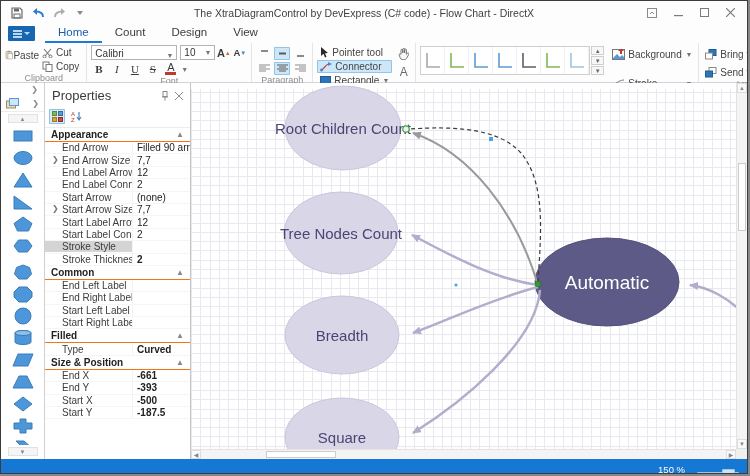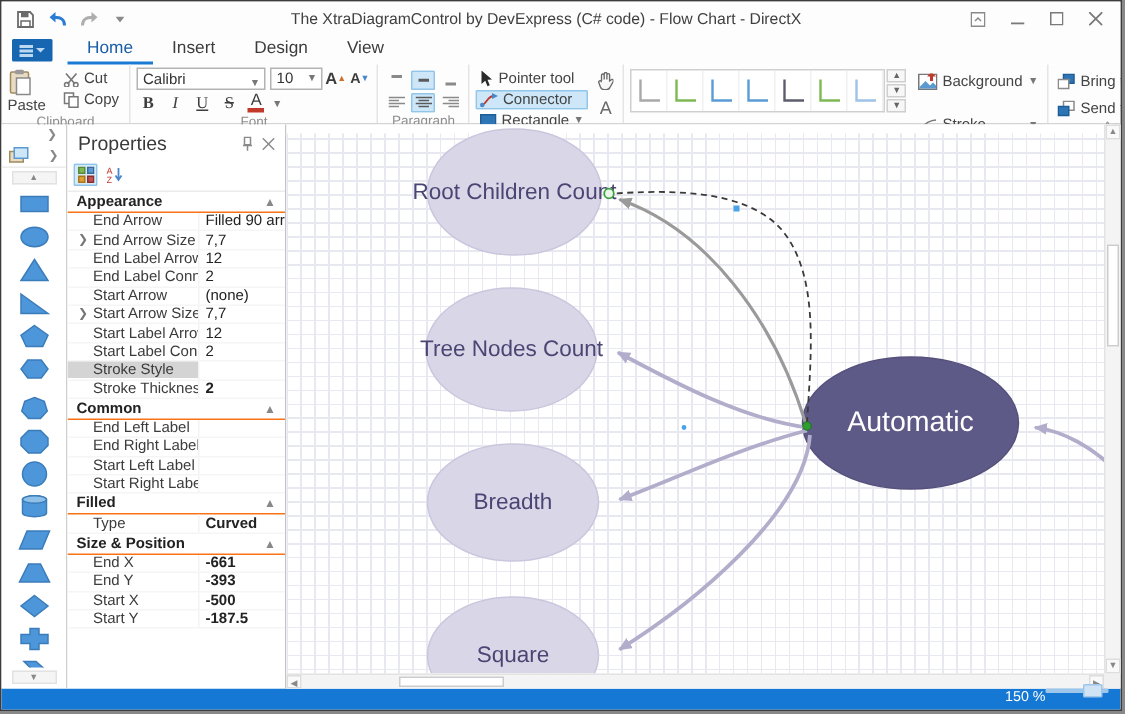--- a/index.html
+++ b/index.html
@@ -20,21 +20,21 @@
   .appbtn .bars { width:9px; height:8px; border-top:2px solid #bcd8f0; border-bottom:2px solid #bcd8f0; background:linear-gradient(#bcd8f0,#bcd8f0) center/9px 2px no-repeat; }
   .appbtn .car { width:0; height:0; border-left:3px solid transparent; border-right:3px solid transparent; border-top:3px solid #bcd8f0; }
   .tab { padding:2px 13px 3px; font-size:11.5px; color:#3c3c3c; border-bottom:2px solid transparent; }
   .tab.active { border-bottom-color:#1a7ad4; color:#1a5da8; }
 
   
   .ribbon { background:#fdfdfd; border-bottom:1px solid #d4d4d4; height:40px; display:flex; }
   .rgroup { display:flex; flex-direction:column; border-right:1px solid #e5e5e5; padding:2px 4px 0; }
   .rbody { flex:1; display:flex; align-items:flex-start; }
   .rlabel { text-align:center; font-size:9px; color:#8d8d8d; height:11px; line-height:10px; }
-  .bigbtn { display:flex; flex-direction:column; width:34px; padding-top:1px; }
+  .bigbtn { display:flex; align-items:center; width:34px; padding-top:1px; }
   .bigbtn .lbl { font-size:10px; color:#444; margin-top:1px; }
   .smallcol { display:flex; flex-direction:column; gap:1px; padding-top:1px; }
   .smallbtn { display:flex; align-items:center; gap:3px; height:13px; padding:0 3px; font-size:10px; color:#444; border-radius:1px; white-space:nowrap; }
   .smallbtn.sel { background:#cde7f8; box-shadow:inset 0 0 0 1px #92c6e8; }
   .combo { border:1px solid #b3b3b3; background:#fff; height:15px; display:flex; align-items:center; font-size:10px; padding-left:3px; color:#333; }
   .combo .car { margin-left:auto; padding:0 3px; color:#777; font-size:7px; }
   .fmtrow { display:flex; gap:1px; align-items:center; }
   .fbtn { width:15px; height:14px; display:flex; align-items:center; justify-content:center; font-size:11px; color:#3c3c3c; }
   .caret { font-size:7px; color:#777; }
   .parabtn { width:16px; height:13px; border-radius:1px; display:flex; align-items:center; justify-content:center; }
@@ -81,21 +81,21 @@
   .canvas-topband { position:absolute; left:0; top:0; right:0; height:6px; background:#fff; }
   .canvas svg { position:absolute; left:0; top:0; }
   .vscroll { position:absolute; right:0; top:0; width:11px; bottom:10px; background:#f4f4f4; border-left:1px solid #e3e3e3; }
   .vthumb { position:absolute; left:1px; right:1px; top:80px; height:68px; background:#fff; border:1px solid #cccccc; }
   .sarrow { position:absolute; background:#f9f9f9; border:1px solid #dddddd; display:flex; align-items:center; justify-content:center; font-size:6px; color:#888; }
   .hscroll { position:absolute; left:0; right:11px; bottom:0; height:10px; background:#f4f4f4; border-top:1px solid #e3e3e3; }
   .hthumb { position:absolute; top:1px; bottom:1px; left:75px; width:70px; background:#fff; border:1px solid #cccccc; }
   .scorner { position:absolute; right:0; bottom:0; width:11px; height:10px; background:#f0f0f0; }
 
   
-  .statusbar { height:16px; background:#1478d4; display:flex; align-items:flex-start; justify-content:flex-end; color:#fff; font-size:9.5px; padding-right:8px; gap:0; }
+  .statusbar { height:16px; background:#1478d4; display:flex; align-items:flex-end; justify-content:flex-end; color:#fff; font-size:9.5px; padding-right:8px; gap:12px; }
   .zoomslider { width:42px; height:3px; background:#9ec6ea; position:relative; border-radius:1px; }
   .zoomthumb { position:absolute; right:4px; top:-3px; width:13px; height:9px; background:#cfe3f5; border:1px solid #9ec6ea; border-radius:1px; }
 
   svg { display:block; }
 </style>
 </head>
 <body>
 
 <div class="window">
 
@@ -152,21 +152,21 @@
     </div>
   </div>
 
   <div class="tabsrow">
     <span class="appbtn">
         <span class="bars"></span>
         <span class="car"></span>
       </span>
     <span id="tabs-host" style="display:flex;">
         <span class="tab active">Home</span>
-        <span class="tab">Insert</span>
+        <span class="tab">Count</span>
         <span class="tab">Design</span>
         <span class="tab">View</span>
       </span>
   </div>
 
   <div class="ribbon">
 
     <div class="rgroup">
       <div class="rbody">
         <div class="bigbtn">

